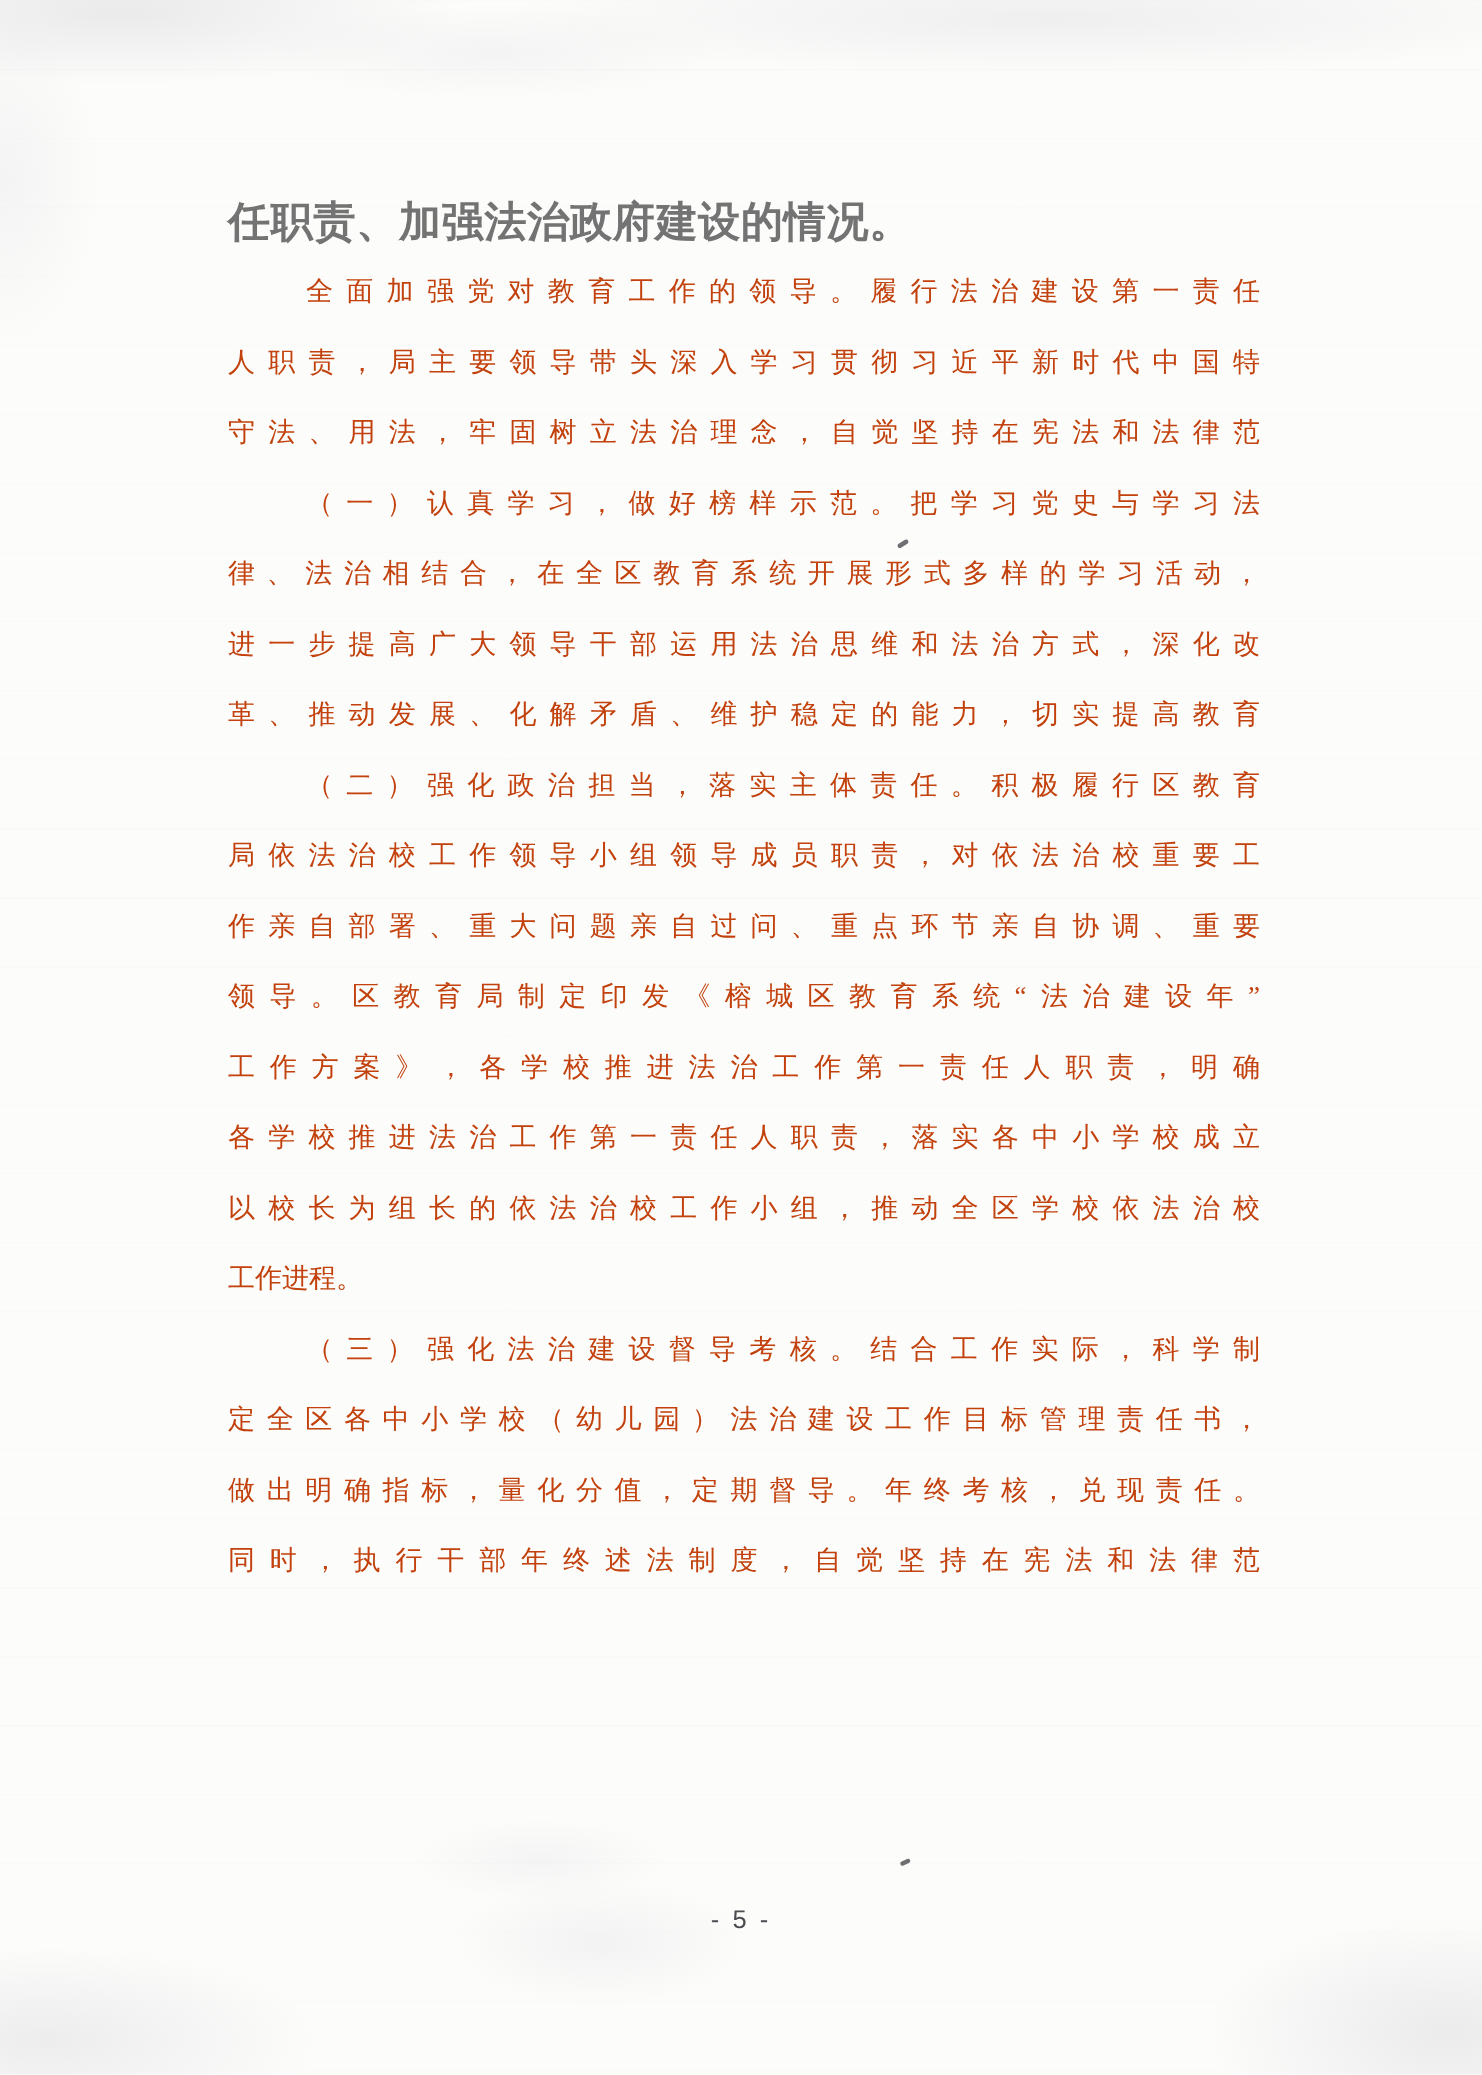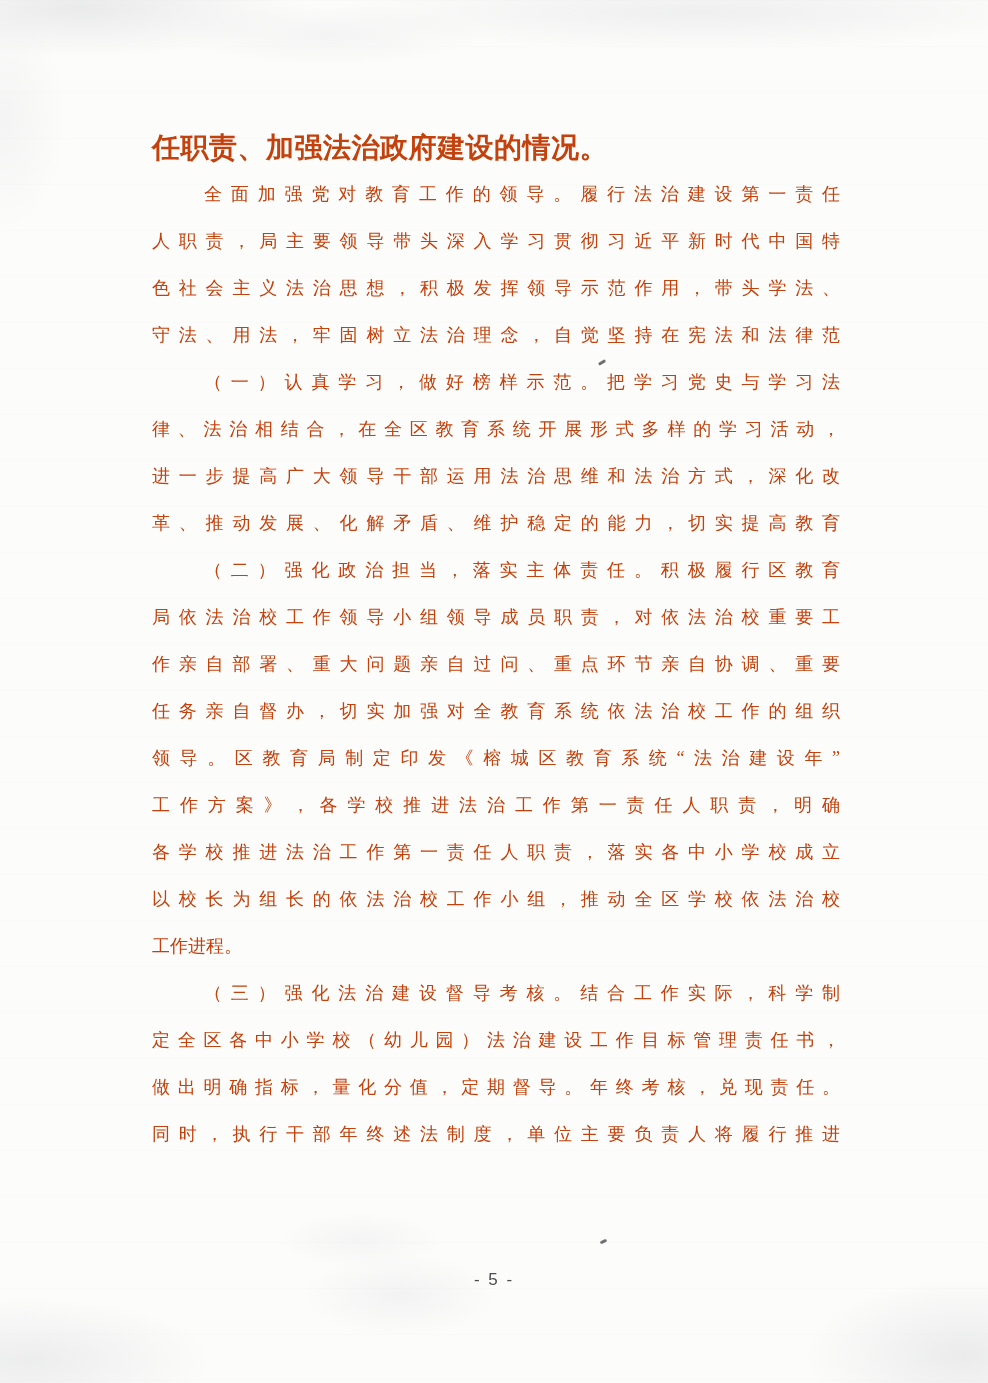--- a/index.html
+++ b/index.html
@@ -35,21 +35,21 @@
     left: 152px;
     top: 124px;
     width: 688px;
   }
   .doc-heading {
     height: 47px;
     line-height: 47px;
     font-size: 28px;
     font-weight: bold;
     letter-spacing: 0.5px;
-    color: #c2410c;
+    color: #737373;
     font-family: "Liberation Sans", "DejaVu Sans", sans-serif;
     white-space: nowrap;
   }
   .line {
     height: 47px;
     line-height: 47px;
     font-size: 18px;
     color: #c2410c;
     text-align: left;
   }
@@ -92,38 +92,36 @@
 </head>
 <body>
 
 <div class="scan-noise"></div>
 
 <div class="doc-block">
   <div class="doc-heading">任职责、加强法治政府建设的情况。</div>
   <div>
       <div class="line indent justify">全面加强党对教育工作的领导。履行法治建设第一责任</div>
       <div class="line justify">人职责，局主要领导带头深入学习贯彻习近平新时代中国特</div>
-      <div class="line justify">色社会主义法治思想，积极发挥领导示范作用，带头学法、</div>
       <div class="line justify">守法、用法，牢固树立法治理念，自觉坚持在宪法和法律范</div>
       <div class="line indent justify">（一）认真学习，做好榜样示范。把学习党史与学习法</div>
       <div class="line justify">律、法治相结合，在全区教育系统开展形式多样的学习活动，</div>
       <div class="line justify">进一步提高广大领导干部运用法治思维和法治方式，深化改</div>
       <div class="line justify">革、推动发展、化解矛盾、维护稳定的能力，切实提高教育</div>
       <div class="line indent justify">（二）强化政治担当，落实主体责任。积极履行区教育</div>
       <div class="line justify">局依法治校工作领导小组领导成员职责，对依法治校重要工</div>
       <div class="line justify">作亲自部署、重大问题亲自过问、重点环节亲自协调、重要</div>
-      <div class="line justify">任务亲自督办，切实加强对全教育系统依法治校工作的组织</div>
       <div class="line justify">领导。区教育局制定印发《榕城区教育系统“法治建设年”</div>
       <div class="line justify">工作方案》，各学校推进法治工作第一责任人职责，明确</div>
       <div class="line justify">各学校推进法治工作第一责任人职责，落实各中小学校成立</div>
       <div class="line justify">以校长为组长的依法治校工作小组，推动全区学校依法治校</div>
       <div class="line">工作进程。</div>
       <div class="line indent justify">（三）强化法治建设督导考核。结合工作实际，科学制</div>
       <div class="line justify">定全区各中小学校（幼儿园）法治建设工作目标管理责任书，</div>
       <div class="line justify">做出明确指标，量化分值，定期督导。年终考核，兑现责任。</div>
-      <div class="line justify">同时，执行干部年终述法制度，单位主要负责人将履行推进</div>
+      <div class="line justify">同时，执行干部年终述法制度，自觉坚持在宪法和法律范</div>
     </div>
 </div>
 
 <div class="page-number">- 5 -</div>
 
 <div class="artifact artifact-1"></div>
 <div class="artifact artifact-2"></div>
 
 </body></html>

